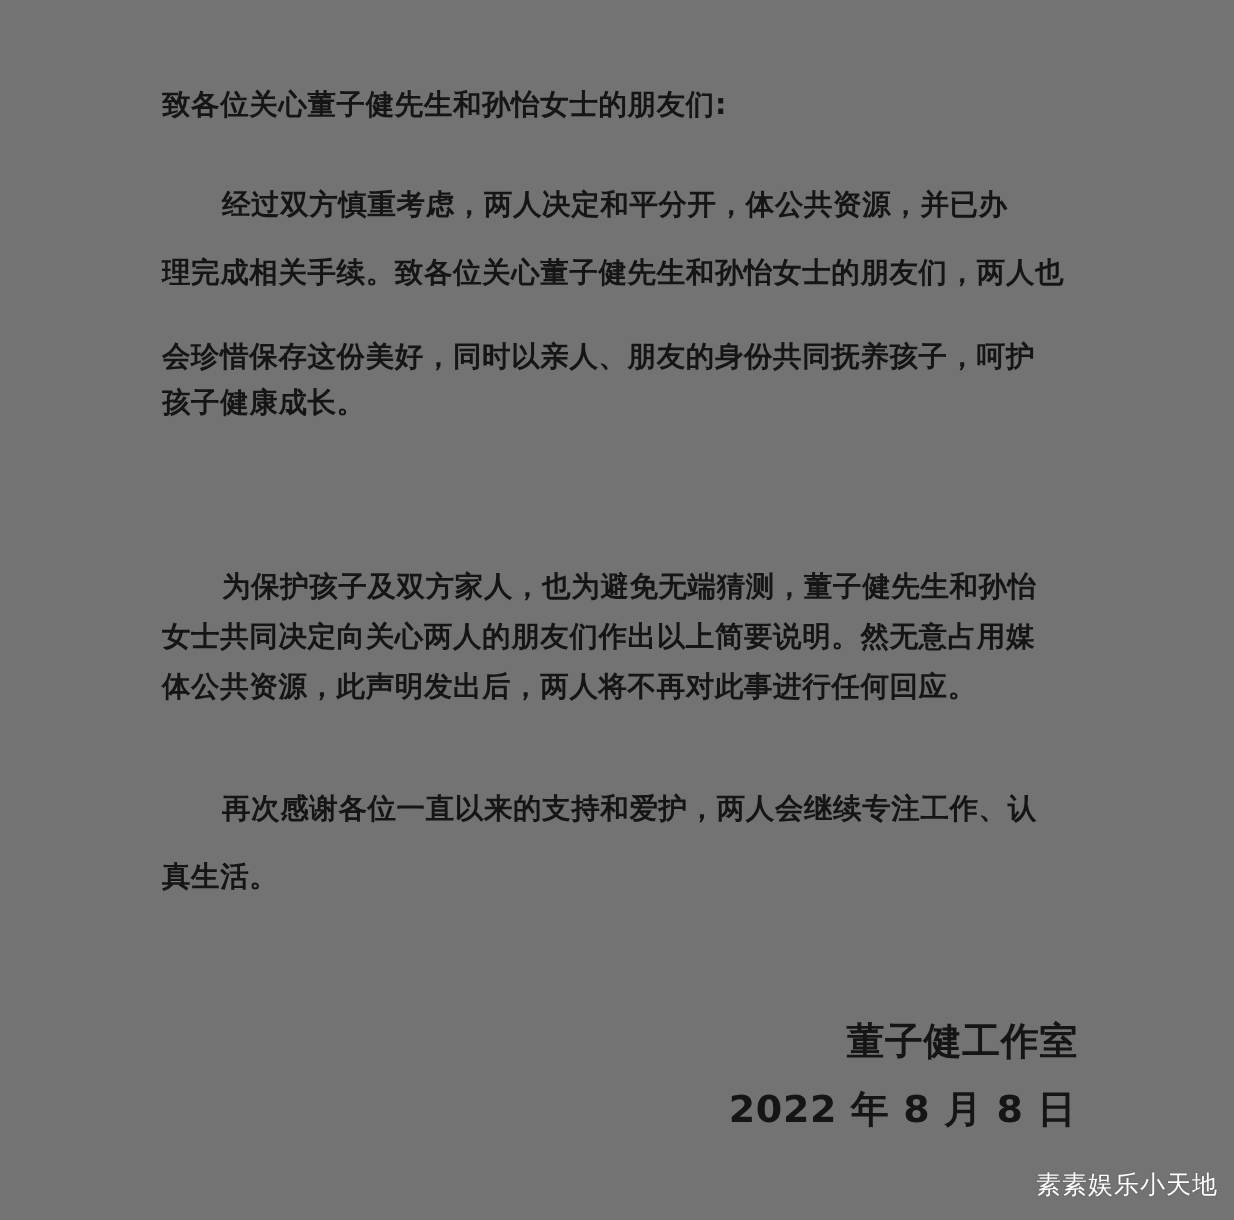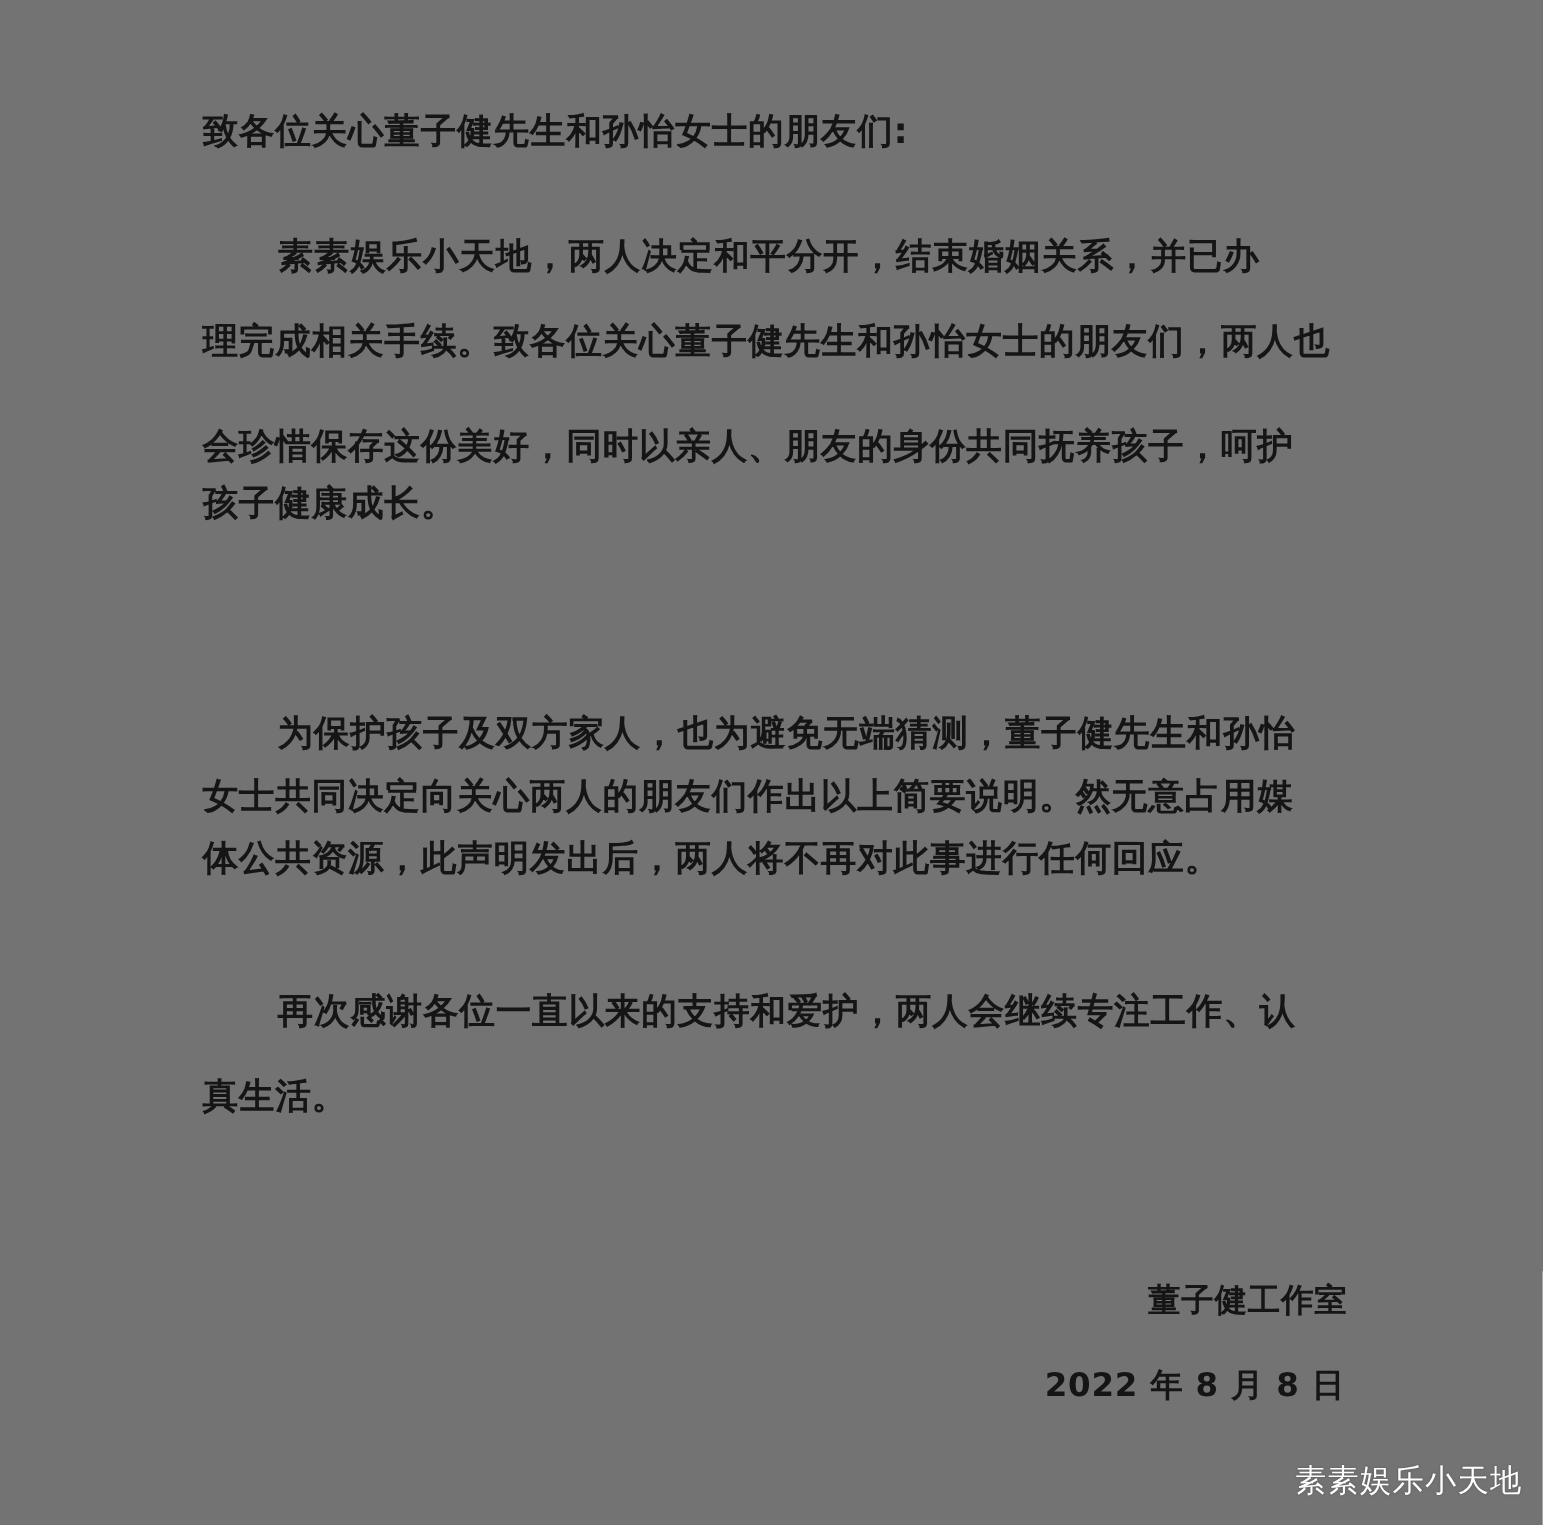--- a/index.html
+++ b/index.html
@@ -29,21 +29,21 @@
       white-space: nowrap;
       letter-spacing: 0.6px;
       font-weight: bold;
       color: #151515;
     }
     .indent { left: 222px; }
     .salutation { top: 88px; }
     .signature {
       position: absolute;
       right: 156px;
-      font-size: 26px;
+      font-size: 38px;
       line-height: 34px;
       white-space: nowrap;
       font-weight: bold;
       color: #151515;
       letter-spacing: 0.6px;
       text-align: center;
     }
     .sig-org { top: 1024px; }
     .sig-date { top: 1092px; right: 158px; }
     .watermark {
@@ -59,21 +59,21 @@
     }
   </style>
 </head>
 <body>
 
 <div class="page">
 
   <div class="line salutation">致各位关心董子健先生和孙怡女士的朋友们:</div>
 
   <div>
-    <div class="line indent" style="top:188px;">素素娱乐小天地，两人决定和平分开，结束婚姻关系，并已办</div>
+    <div class="line indent" style="top:188px;">经过双方慎重考虑，两人决定和平分开，体公共资源，并已办</div>
     <div class="line" style="top:256px;">理完成相关手续。致各位关心董子健先生和孙怡女士的朋友们，两人也</div>
     <div class="line" style="top:340px;">会珍惜保存这份美好，同时以亲人、朋友的身份共同抚养孩子，呵护</div>
     <div class="line" style="top:386px;">孩子健康成长。</div>
   </div>
 
   <div>
     <div class="line indent" style="top:532px;margin-top:38px;">为保护孩子及双方家人，也为避免无端猜测，董子健先生和孙怡</div>
     <div class="line" style="top:620px;text-align:right;">女士共同决定向关心两人的朋友们作出以上简要说明。然无意占用媒</div>
     <div class="line" style="top:658px;margin-top:12px;">体公共资源，此声明发出后，两人将不再对此事进行任何回应。</div>
   </div>

